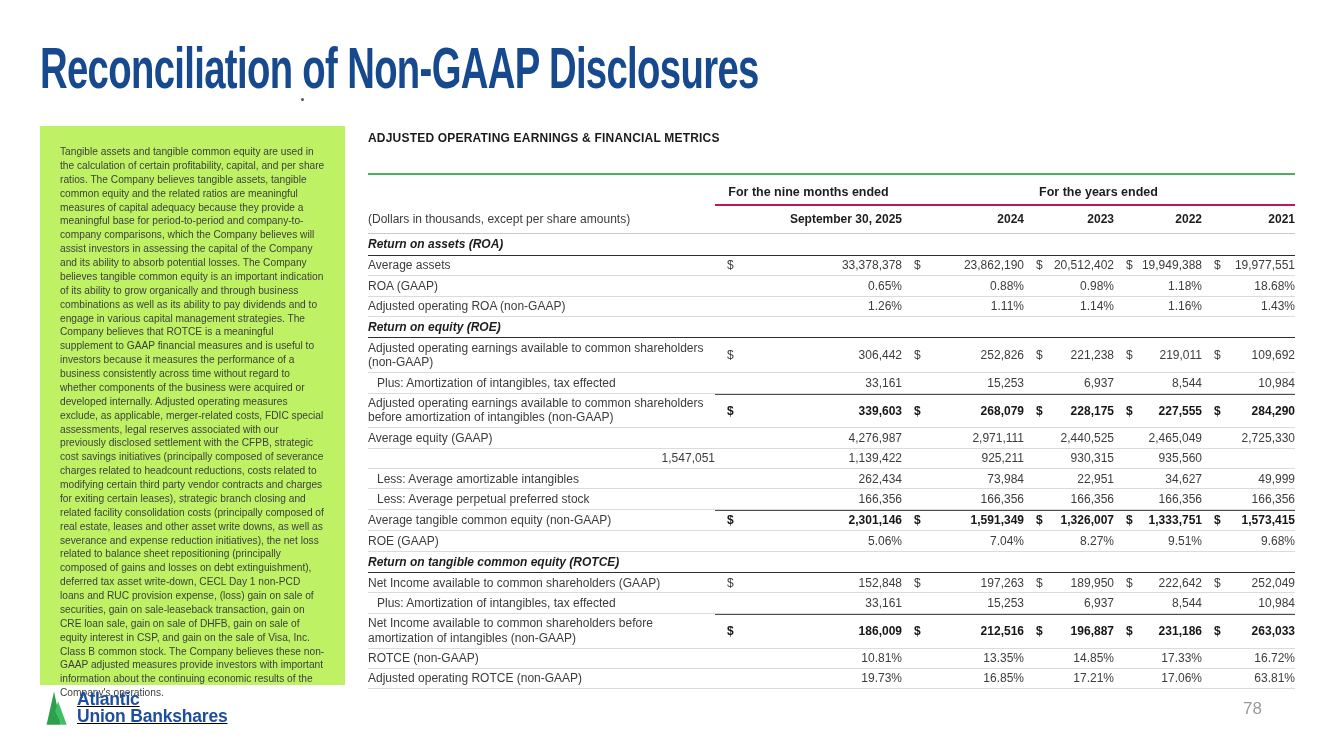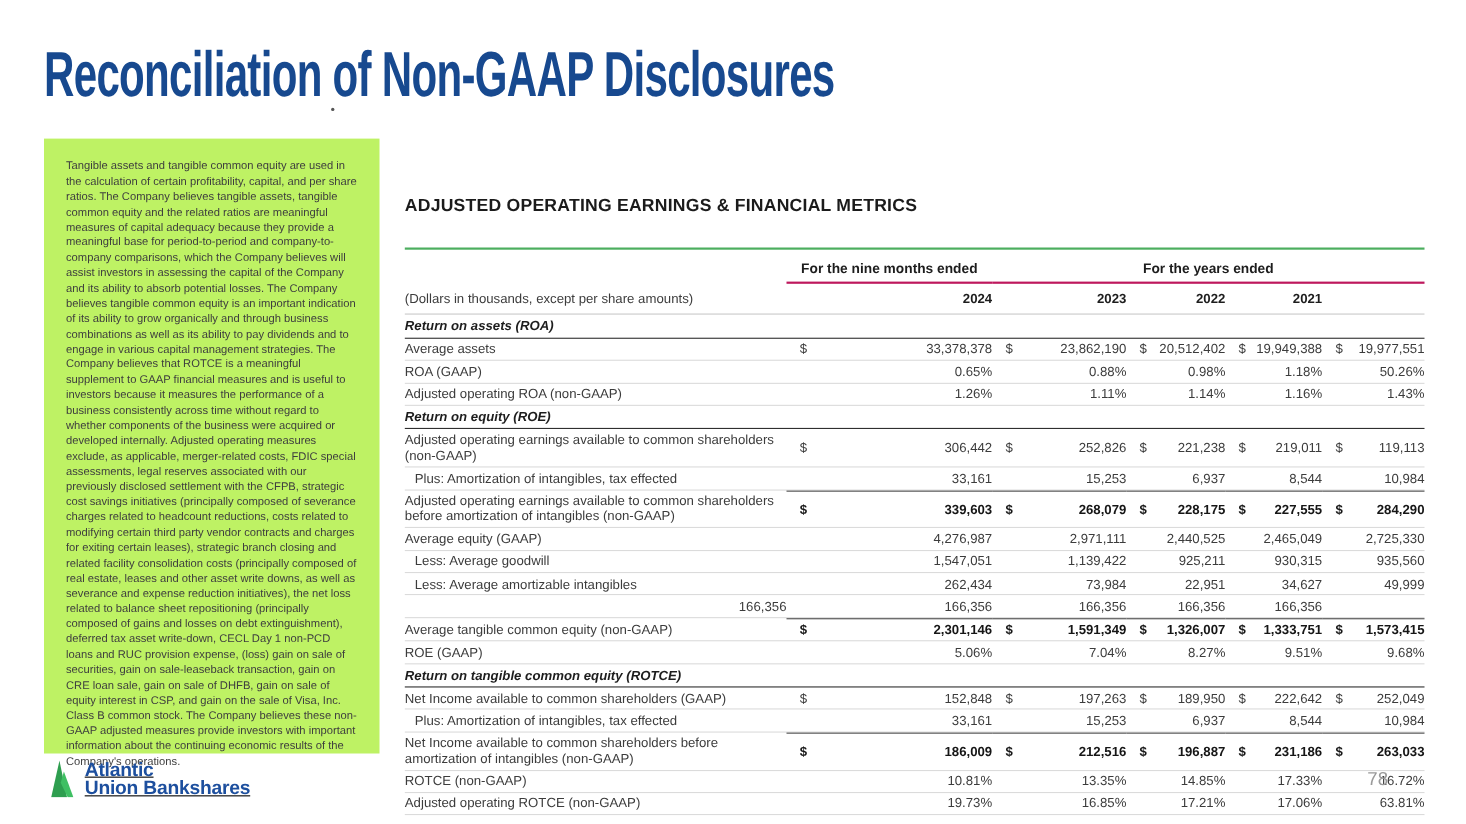--- a/index.html
+++ b/index.html
@@ -14,21 +14,21 @@
   .stray-dot { position:absolute; left:301px; top:98px; width:3px; height:3px;
     background:#555; border-radius:50%; }
 
   
   .sidebar { position:absolute; left:40px; top:126px; width:305px; height:559px;
     background:#bef264; padding:19px 20px; }
   .sidebar p { font-size:10.2px; line-height:1.36; color:#3E3E3E; }
 
   
   .content { position:absolute; left:368px; top:131px; width:927px; }
-  .table-title { font-size:16px; font-weight:700; color:#1b1b1b; letter-spacing:0.2px;margin-top:48px; }
+  .table-title { font-size:12px; font-weight:700; color:#1b1b1b; letter-spacing:0.2px; }
   .green-rule { border-top:2.5px solid #4CAE5F; margin-top:28px; }
 
   .trow { display:grid; grid-template-columns:347px 187px 122px 90px 88px 93px;
     align-items:stretch; }
   .cell { display:flex; align-items:center; font-size:12px; color:#3C3C3C;
     padding:2.5px 0; line-height:1.2; }
 
   
   .ghead { margin-top:8px; }
   .ghead-cell { justify-content:center; font-weight:700; font-size:12.5px; color:#1d1d1d;
@@ -76,20 +76,21 @@
     <div class="green-rule"></div>
 
     <div class="trow ghead">
       <div class="cell"></div>
       <div class="cell ghead-cell">For the nine months ended</div>
       <div class="cell ghead-cell span4">For the years ended</div>
     </div>
 
     <div class="trow chead">
       <div class="cell label">(Dollars in thousands, except per share amounts)</div>
+      <div class="cell col">September 30, 2025</div>
       <div class="cell col">2024</div>
       <div class="cell col">2023</div>
       <div class="cell col">2022</div>
       <div class="cell col">2021</div>
     </div>
 
     <div id="tbody">
         <div class="trow section">
           <div class="cell slabel">Return on assets (ROA)</div>
         </div>
@@ -129,21 +130,21 @@
           <div class="cell val">
             <span class="dollar"></span>
             <span class="num">0.98%</span>
           </div>
           <div class="cell val">
             <span class="dollar"></span>
             <span class="num">1.18%</span>
           </div>
           <div class="cell val">
             <span class="dollar"></span>
-            <span class="num">50.26%</span>
+            <span class="num">18.68%</span>
           </div>
         </div>
         <div class="trow data">
           <div class="cell label">Adjusted operating ROA (non-GAAP)</div>
           <div class="cell val">
             <span class="dollar"></span>
             <span class="num">1.26%</span>
           </div>
           <div class="cell val">
             <span class="dollar"></span>
@@ -178,21 +179,21 @@
           <div class="cell val">
             <span class="dollar">$</span>
             <span class="num">221,238</span>
           </div>
           <div class="cell val">
             <span class="dollar">$</span>
             <span class="num">219,011</span>
           </div>
           <div class="cell val">
             <span class="dollar">$</span>
-            <span class="num">119,113</span>
+            <span class="num">109,692</span>
           </div>
         </div>
         <div class="trow data indent">
           <div class="cell label">Plus: Amortization of intangibles, tax effected</div>
           <div class="cell val">
             <span class="dollar"></span>
             <span class="num">33,161</span>
           </div>
           <div class="cell val">
             <span class="dollar"></span>
@@ -251,21 +252,20 @@
           <div class="cell val">
             <span class="dollar"></span>
             <span class="num">2,465,049</span>
           </div>
           <div class="cell val">
             <span class="dollar"></span>
             <span class="num">2,725,330</span>
           </div>
         </div>
         <div class="trow data indent">
-          <div class="cell label">Less: Average goodwill</div>
           <div class="cell val">
             <span class="dollar"></span>
             <span class="num">1,547,051</span>
           </div>
           <div class="cell val">
             <span class="dollar"></span>
             <span class="num">1,139,422</span>
           </div>
           <div class="cell val">
             <span class="dollar"></span>
@@ -297,20 +297,21 @@
           <div class="cell val">
             <span class="dollar"></span>
             <span class="num">34,627</span>
           </div>
           <div class="cell val">
             <span class="dollar"></span>
             <span class="num">49,999</span>
           </div>
         </div>
         <div class="trow data indent">
+          <div class="cell label">Less: Average perpetual preferred stock</div>
           <div class="cell val">
             <span class="dollar"></span>
             <span class="num">166,356</span>
           </div>
           <div class="cell val">
             <span class="dollar"></span>
             <span class="num">166,356</span>
           </div>
           <div class="cell val">
             <span class="dollar"></span>

